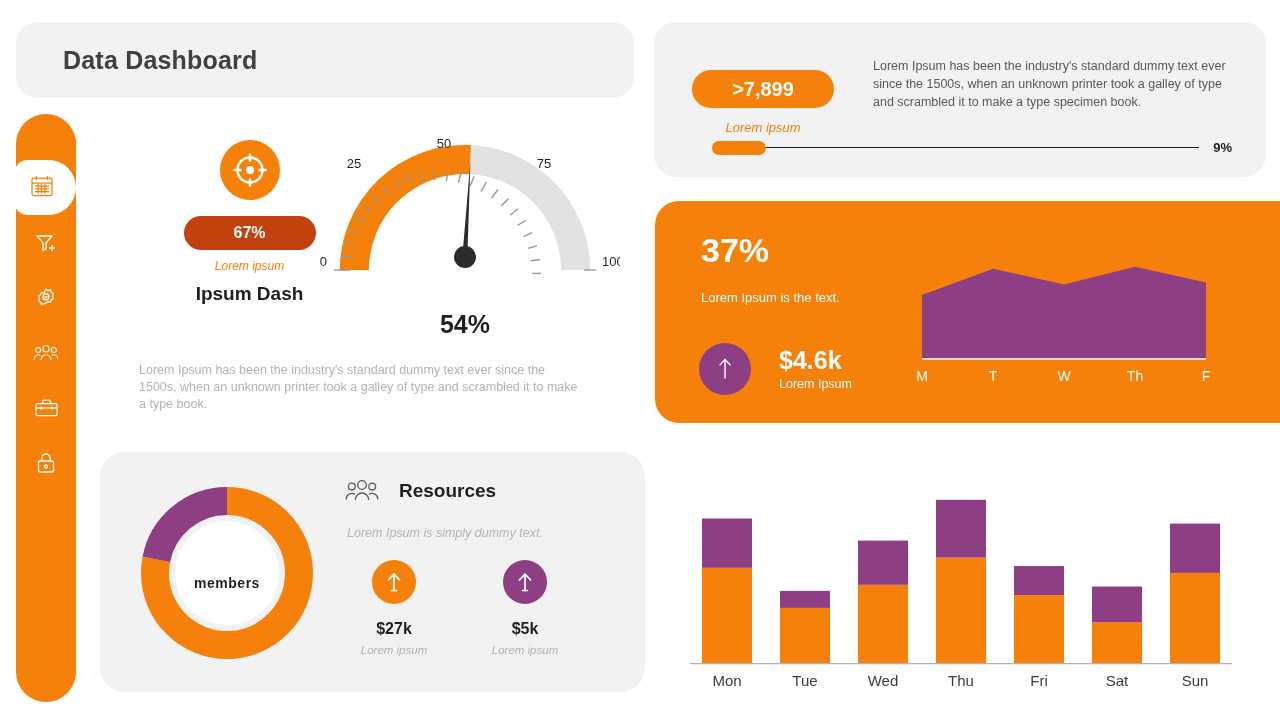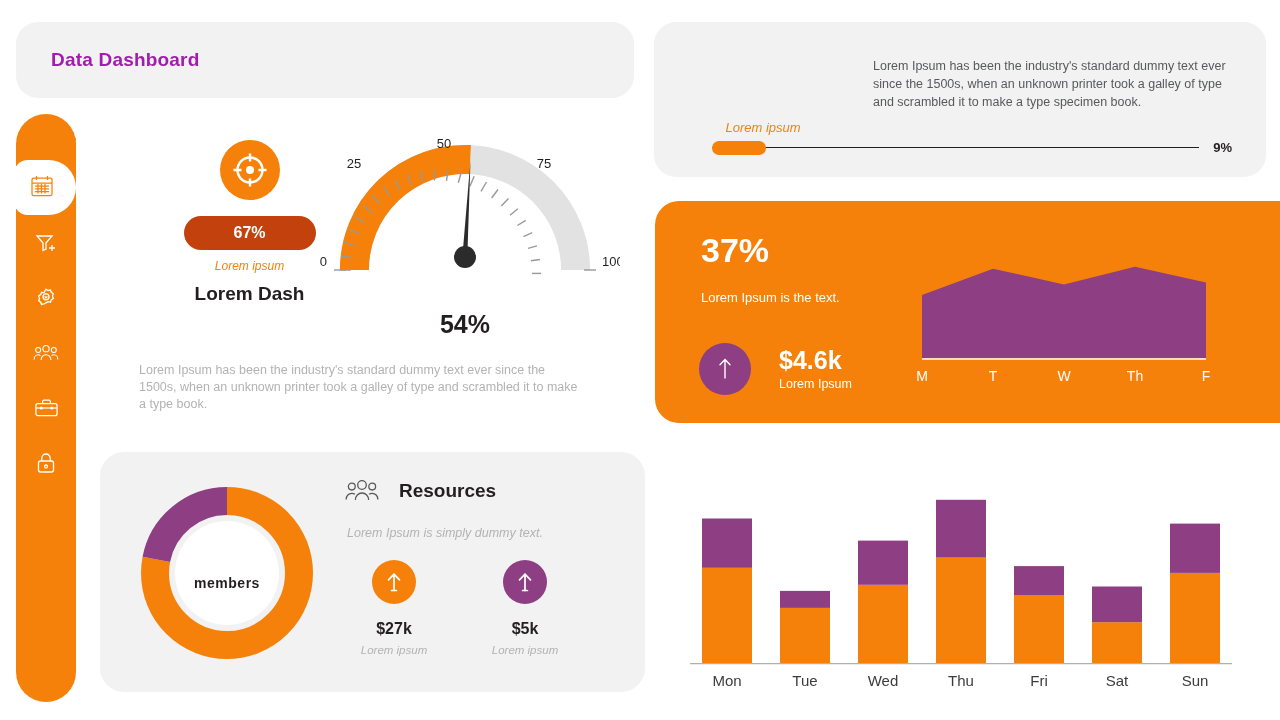--- a/index.html
+++ b/index.html
@@ -11,22 +11,22 @@
   }
   #stage { position: relative; width: 1280px; height: 720px; }
 
   
   .card { position: absolute; background: #F2F2F2; border-radius: 26px; }
   .card-orange { background: #F5810A; }
 
   
   #title-card { left: 16px; top: 22px; width: 618px; height: 76px; border-radius: 22px; }
   #page-title {
-    position: absolute; left: 35px; top: 50%; transform: translateY(-50%);
-    font-size: 19px; font-weight: bold; color: #a21caf; letter-spacing: .2px;
+    position: absolute; left: 47px; top: 50%; transform: translateY(-50%);
+    font-size: 25px; font-weight: bold; color: #404040; letter-spacing: .2px;
   }
 
   
   #sidebar {
     position: absolute; left: 16px; top: 114px; width: 60px; height: 588px;
     background: #F5810A; border-radius: 30px;
   }
   .nav-item {
     position: absolute; left: 0; width: 60px; height: 55px;
     display: flex; align-items: center; justify-content: center;
@@ -195,21 +195,21 @@
     <div id="target-block">
       <div id="target-icon-wrap">
         <svg width="42" height="42" viewBox="0 0 42 42" fill="none" stroke="#ffffff" stroke-width="2.4">
           <circle cx="21" cy="21" r="12.5"></circle>
           <circle cx="21" cy="21" r="4" fill="#ffffff" stroke="none"></circle>
           <path d="M21 4.5v8M21 29.5v8M4.5 21h8M29.5 21h8"></path>
         </svg>
       </div>
       <div id="pct-pill">67%</div>
       <div id="target-sub">Lorem ipsum</div>
-      <div id="target-name">Lorem Dash</div>
+      <div id="target-name">Ipsum Dash</div>
     </div>
 
     <div id="gauge-block">
       <svg width="310" height="170" viewBox="0 0 310 170">
 
         <path d="M 155 140 m 0 0" fill="none"></path>
         <path d="M 44.4 140 A 110.6 110.6 0 0 1 265.6 140" fill="none" stroke="#E2E2E2" stroke-width="29"></path>
 
         <path d="M 44.4 140 A 110.6 110.6 0 0 1 160.2 29.6" fill="none" stroke="#F5810A" stroke-width="29"></path>
 
@@ -304,20 +304,21 @@
           <path d="M11 20.5V6.2M11 4.2l5.5 5.6M11 4.2L5.5 9.8" stroke-linecap="round"></path>
           <path d="M8.6 20.5h4.8" stroke-linecap="round"></path>
         </svg>
       </div>
       <div class="res-amount">$5k</div>
       <div class="res-cap">Lorem ipsum</div>
     </div>
   </div>
 
   <div class="card" id="stat-card">
+    <div id="big-pill">&gt;7,899</div>
     <div id="big-pill-sub">Lorem ipsum</div>
     <div id="stat-paragraph">Lorem Ipsum has been the industry's standard dummy text ever since the 1500s, when an unknown printer took a galley of type and scrambled it to make a type specimen book.</div>
     <div id="progress-row">
       <div id="progress-track">
         <div id="progress-line"></div>
         <div id="progress-fill" style="width:11%;"></div>
       </div>
       <div id="progress-pct">9%</div>
     </div>
   </div>

